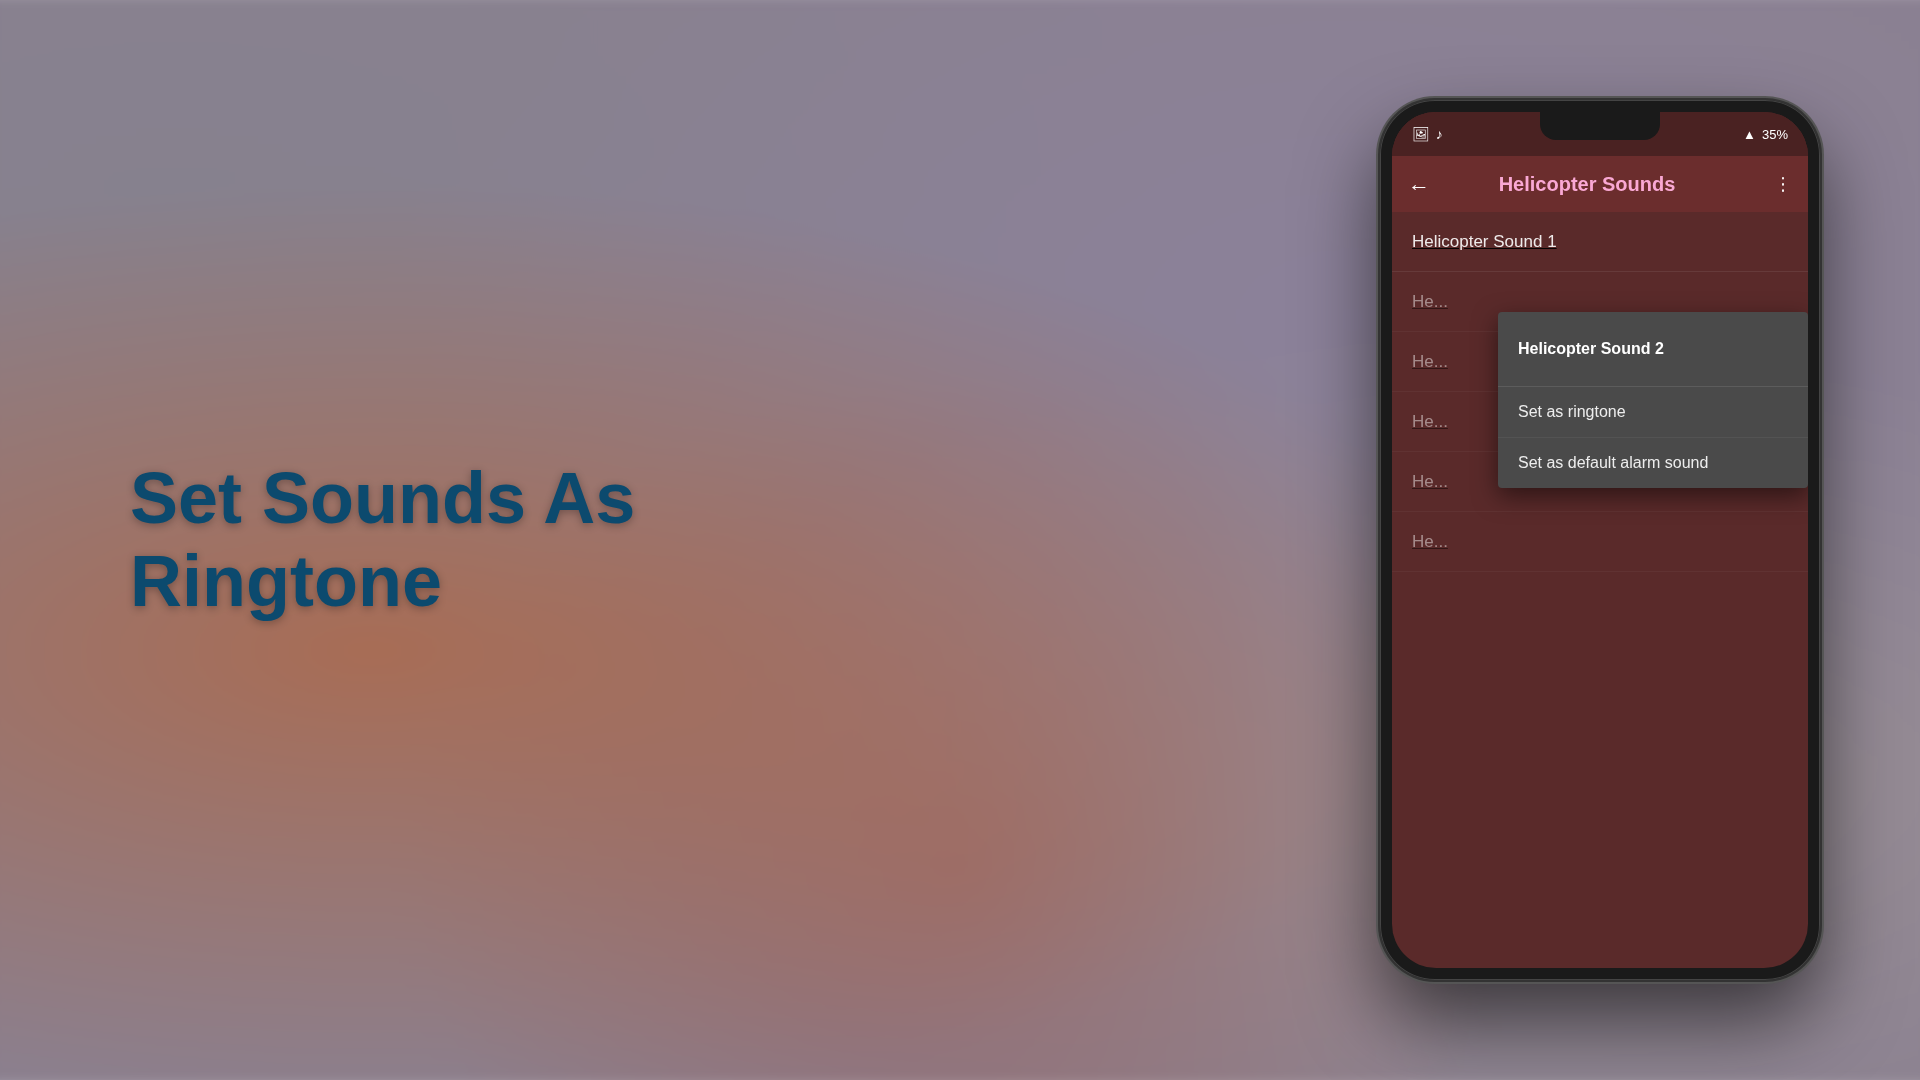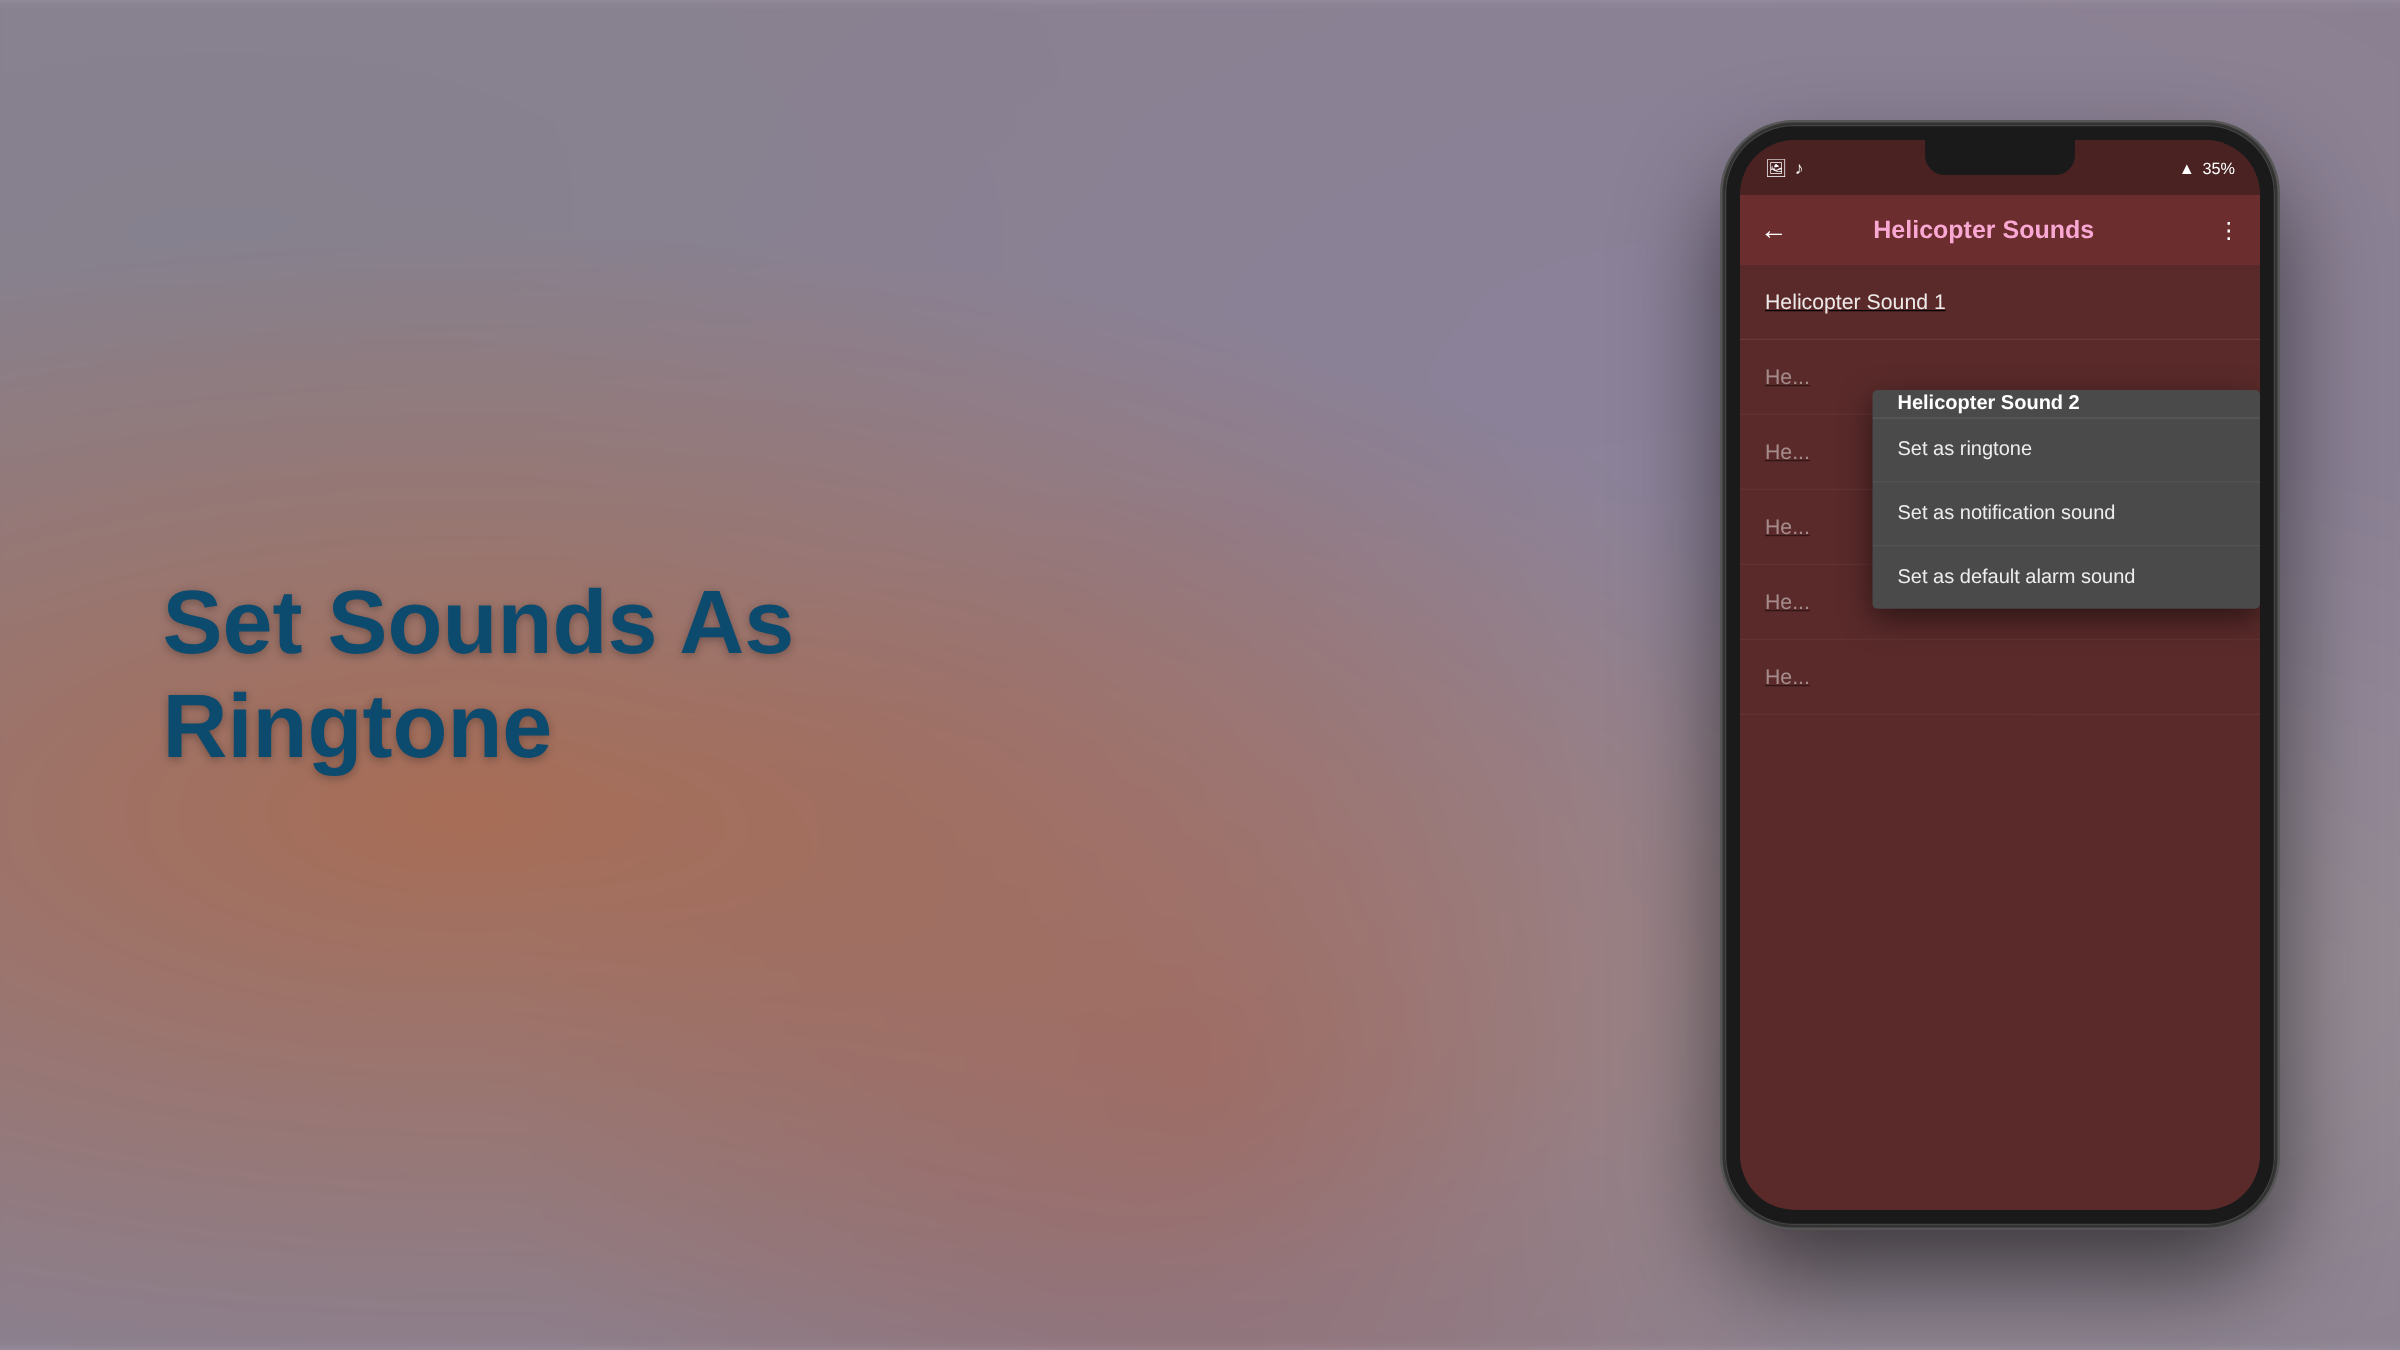--- a/index.html
+++ b/index.html
@@ -184,21 +184,21 @@
       right: 0;
       top: 100px;
       width: 310px;
       background: #4a4a4a;
       border-radius: 4px;
       box-shadow: 0 8px 24px rgba(0,0,0,0.5);
       overflow: hidden;
     }
 
     .context-menu-title {
-      padding: 2px 20px;
+      padding: 28px 20px;
       color: white;
       font-size: 16px;
       font-weight: 600;
       border-bottom: 1px solid rgba(255,255,255,0.1);
     }
 
     .context-menu-item {
       padding: 16px 20px;
       color: rgba(255,255,255,0.9);
       font-size: 16px;
@@ -271,21 +271,20 @@
         </div>
 
         <div class="sound-item dimmed">
           <span class="sound-item-text">He...</span>
         </div>
 
         <div class="context-menu-overlay">
           <div class="context-menu">
             <div class="context-menu-title">Helicopter Sound 2</div>
             <div class="context-menu-item">Set as ringtone</div>
-            <div class="context-menu-item">Set as notification sound</div>
             <div class="context-menu-item">Set as default alarm sound</div>
           </div>
         </div>
 
       </div>
 
     </div>
   </div>
 </div>
 

